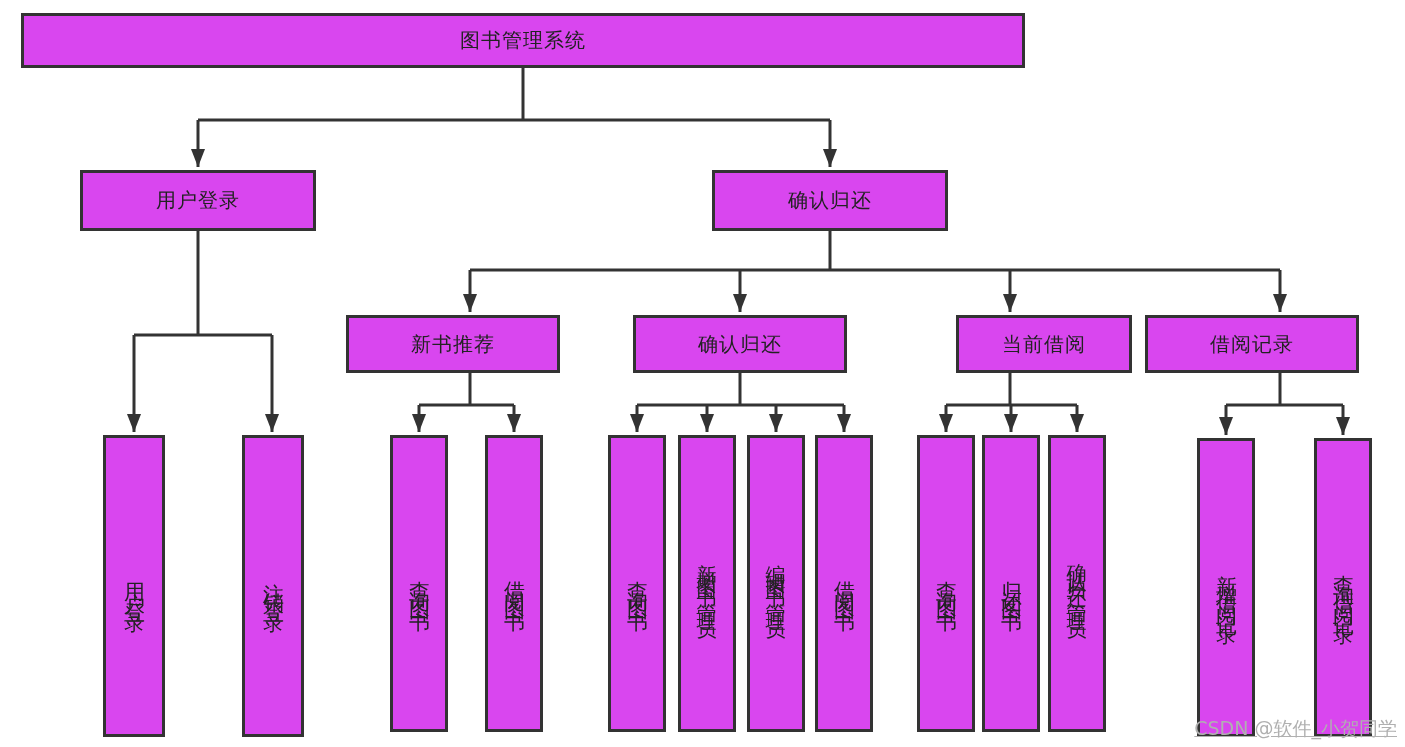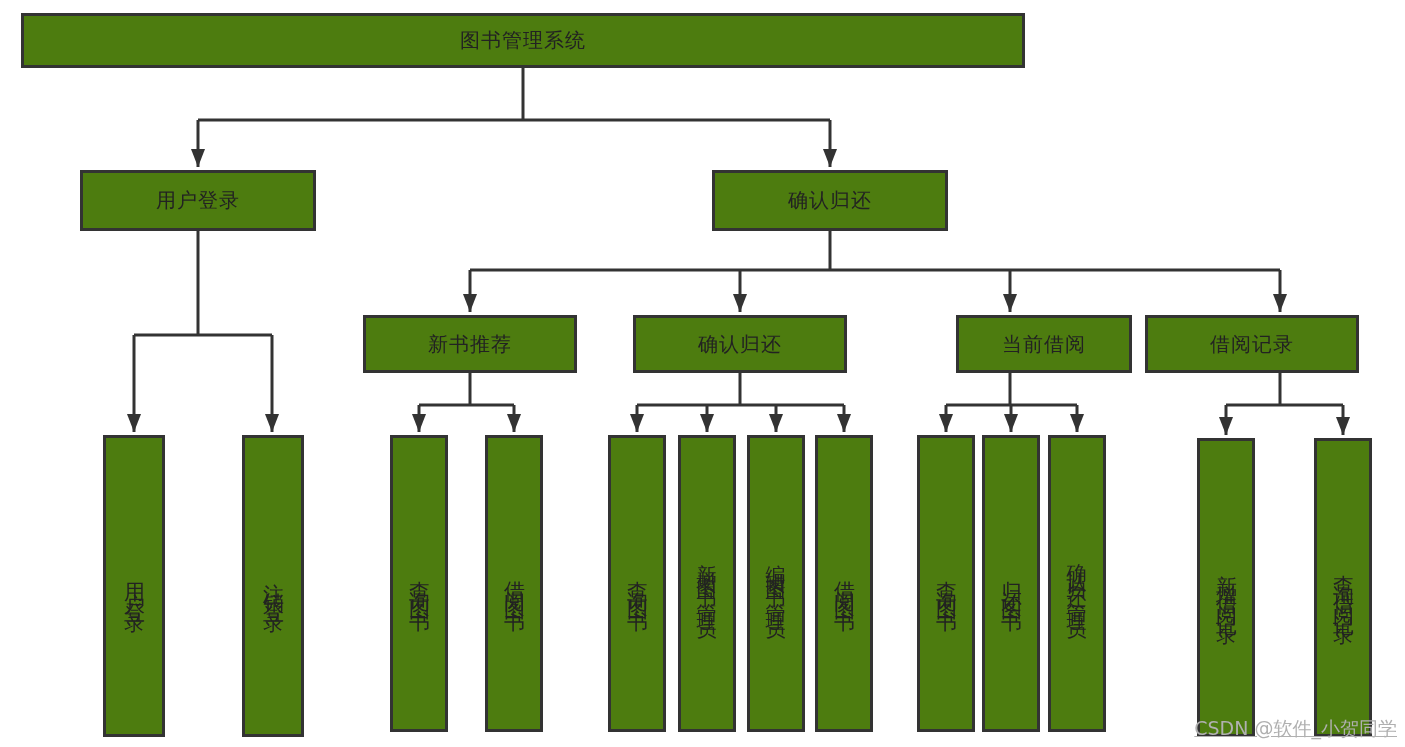--- a/index.html
+++ b/index.html
@@ -17,21 +17,21 @@
     font-family:"DejaVu Sans","Liberation Sans",sans-serif;
     overflow:hidden;
   }
   #connectors{position:absolute;left:0;top:0;z-index:0;}
   #connectors path.ln{stroke:var(--line);stroke-width:3;fill:none;}
   #connectors marker path{fill:var(--line);stroke:none;}
   .box{
     position:absolute;
     box-sizing:border-box;
     border:3px solid var(--box-border);
-    background:#4d7c0f;
+    background:#d946ef;
     display:flex;align-items:center;justify-content:center;
     z-index:1;
   }
   .box .lbl{
     color:var(--text);
     font-size:20px;
     letter-spacing:1px;
     white-space:nowrap;
   }
   .box .vlbl{
@@ -125,21 +125,21 @@
     <span class="lbl">图书管理系统</span>
   </div>
 
   <div class="box" style="left:80px;top:170px;width:236px;height:61px">
     <span class="lbl">用户登录</span>
   </div>
   <div class="box" style="left:712px;top:170px;width:236px;height:61px">
     <span class="lbl">确认归还</span>
   </div>
 
-  <div class="box" style="left:363px;top:315px;width:214px;height:58px">
+  <div class="box" style="left:346px;top:315px;width:214px;height:58px">
     <span class="lbl">新书推荐</span>
   </div>
   <div class="box" style="left:633px;top:315px;width:214px;height:58px">
     <span class="lbl">确认归还</span>
   </div>
   <div class="box" style="left:956px;top:315px;width:176px;height:58px">
     <span class="lbl">当前借阅</span>
   </div>
   <div class="box" style="left:1145px;top:315px;width:214px;height:58px">
     <span class="lbl">借阅记录</span>

